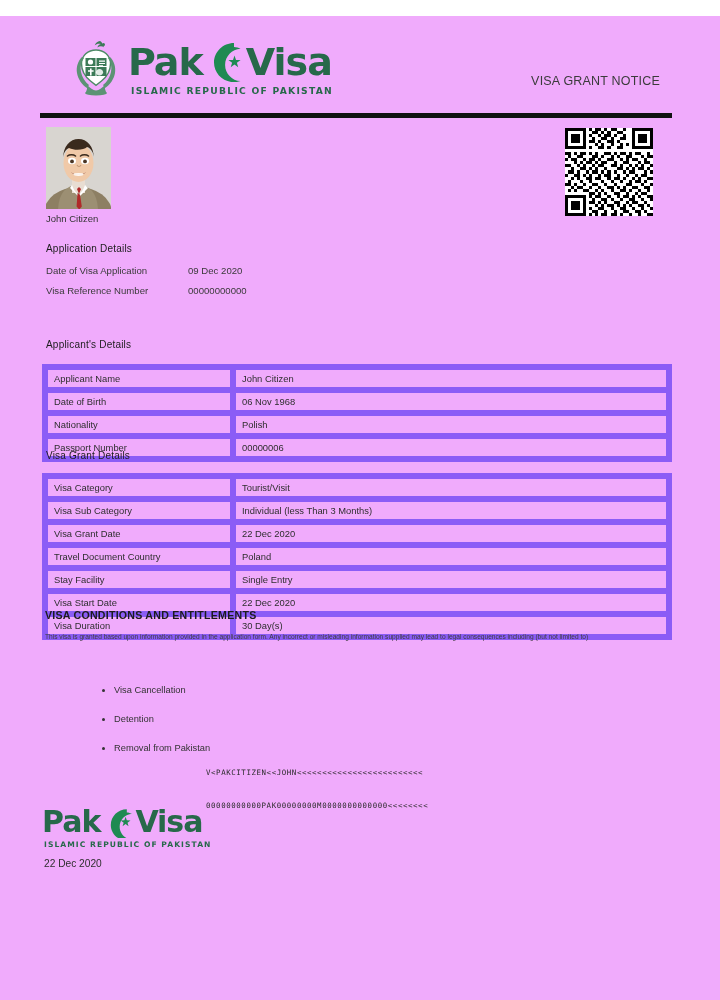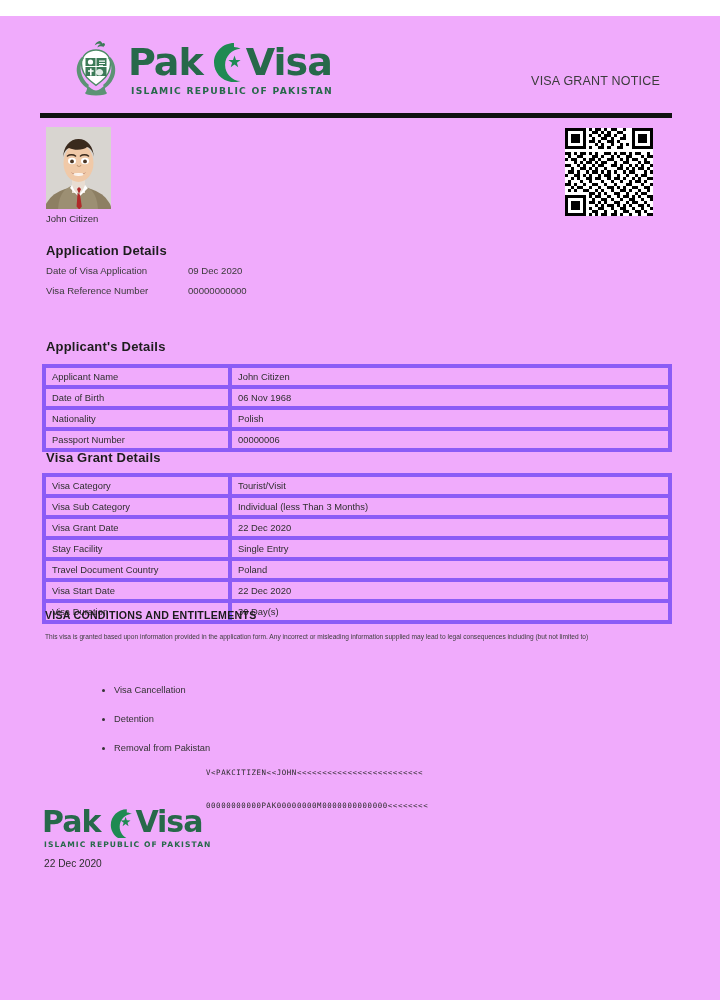--- a/index.html
+++ b/index.html
@@ -101,22 +101,22 @@
   .qr {
     position: absolute;
     right: 67px; top: 112px;
     width: 88px; height: 88px;
   }
 
   
   .sec-title {
     position: absolute;
     left: 46px;
-    font-size: 13px;
-    font-weight: bold;
+    font-size: 10px;
+    font-weight: normal;
     color: #1d1d1d;
     letter-spacing: 0.2px;
   }
   .kv {
     position: absolute;
     left: 46px;
     font-size: 9.6px;
     color: #3a3a3a;
     width: 600px;
   }
@@ -127,21 +127,21 @@
   .kv .v { display: inline-block; }
 
   table.grid {
     position: absolute;
     left: 42px;
     width: 630px;
     border-collapse: collapse;
     table-layout: fixed;
   }
   table.grid td {
-    border: 4px solid #8b5cf6;
+    border: 6px solid #8b5cf6;
     font-size: 9.4px;
     color: #2e2e2e;
     padding: 2px 5px 2px 6px;
     height: 13px;
     line-height: 12px;
     vertical-align: middle;
     margin-left: 17px;
   }
   table.grid td.label { width: 171px; }
 
@@ -572,26 +572,26 @@
     </tr>
     <tr>
       <td class="label">Visa Sub Category</td>
       <td>Individual (less Than 3 Months)</td>
     </tr>
     <tr>
       <td class="label">Visa Grant Date</td>
       <td>22 Dec 2020</td>
     </tr>
     <tr>
+      <td class="label">Travel Document Country</td>
+      <td>Poland</td>
+    </tr>
+    <tr>
       <td class="label">Stay Facility</td>
       <td>Single Entry</td>
-    </tr>
-    <tr>
-      <td class="label">Travel Document Country</td>
-      <td>Poland</td>
     </tr>
     <tr>
       <td class="label">Visa Start Date</td>
       <td>22 Dec 2020</td>
     </tr>
     <tr>
       <td class="label">Visa Duration</td>
       <td>30 Day(s)</td>
     </tr>
   </tbody>

